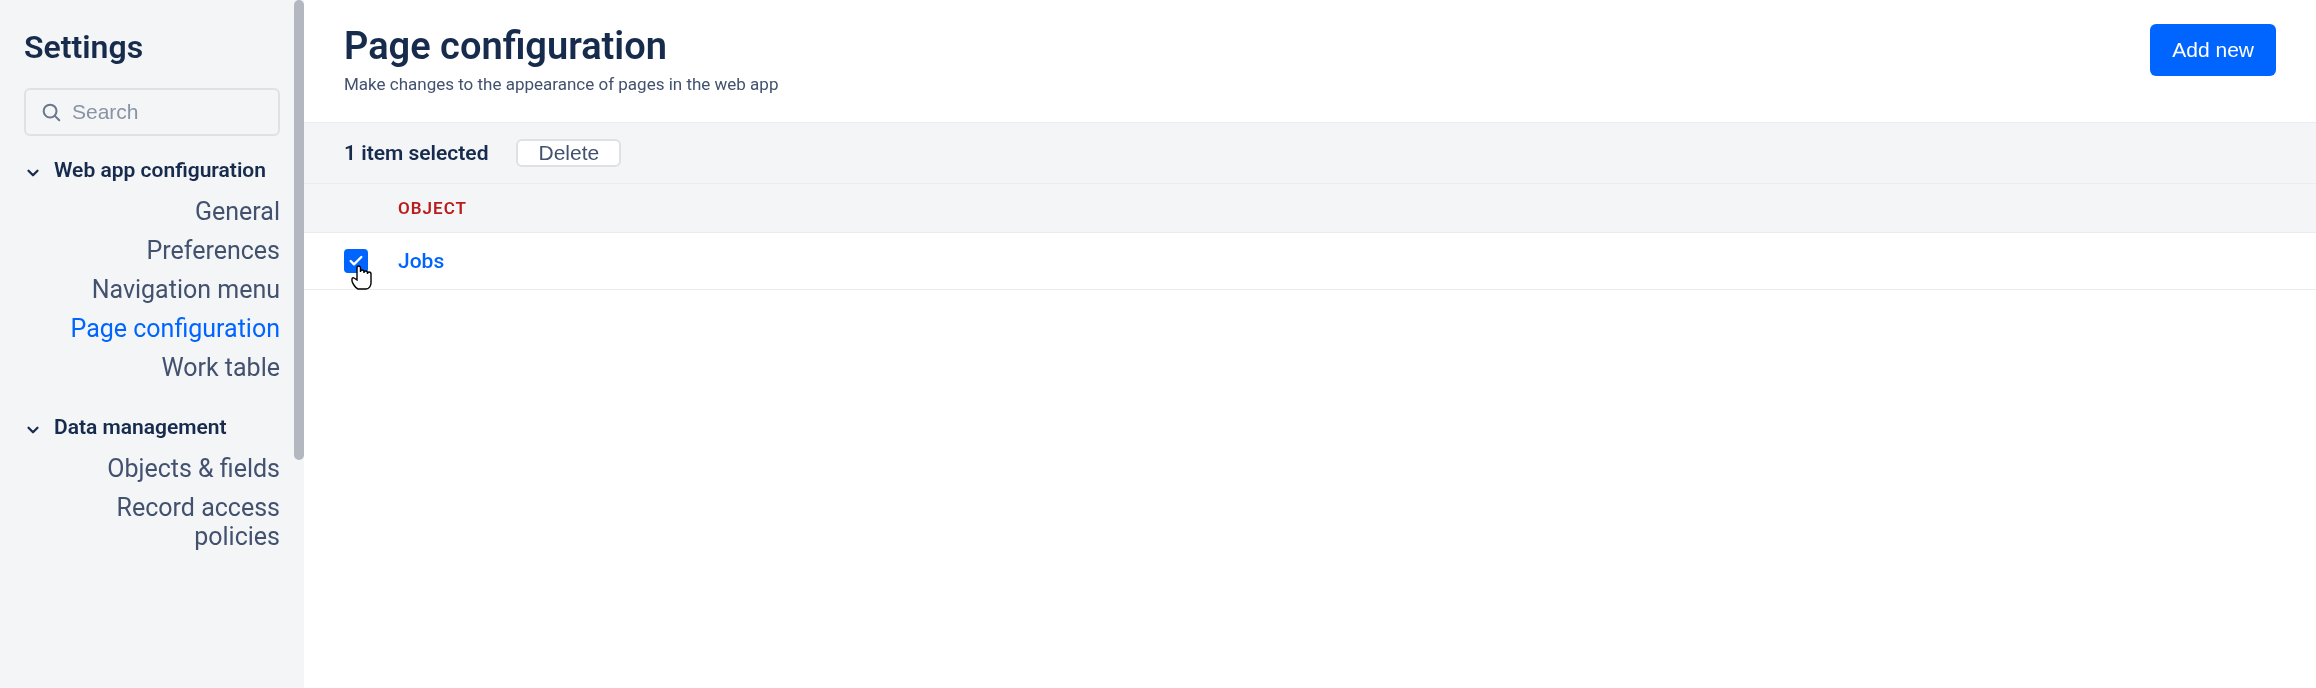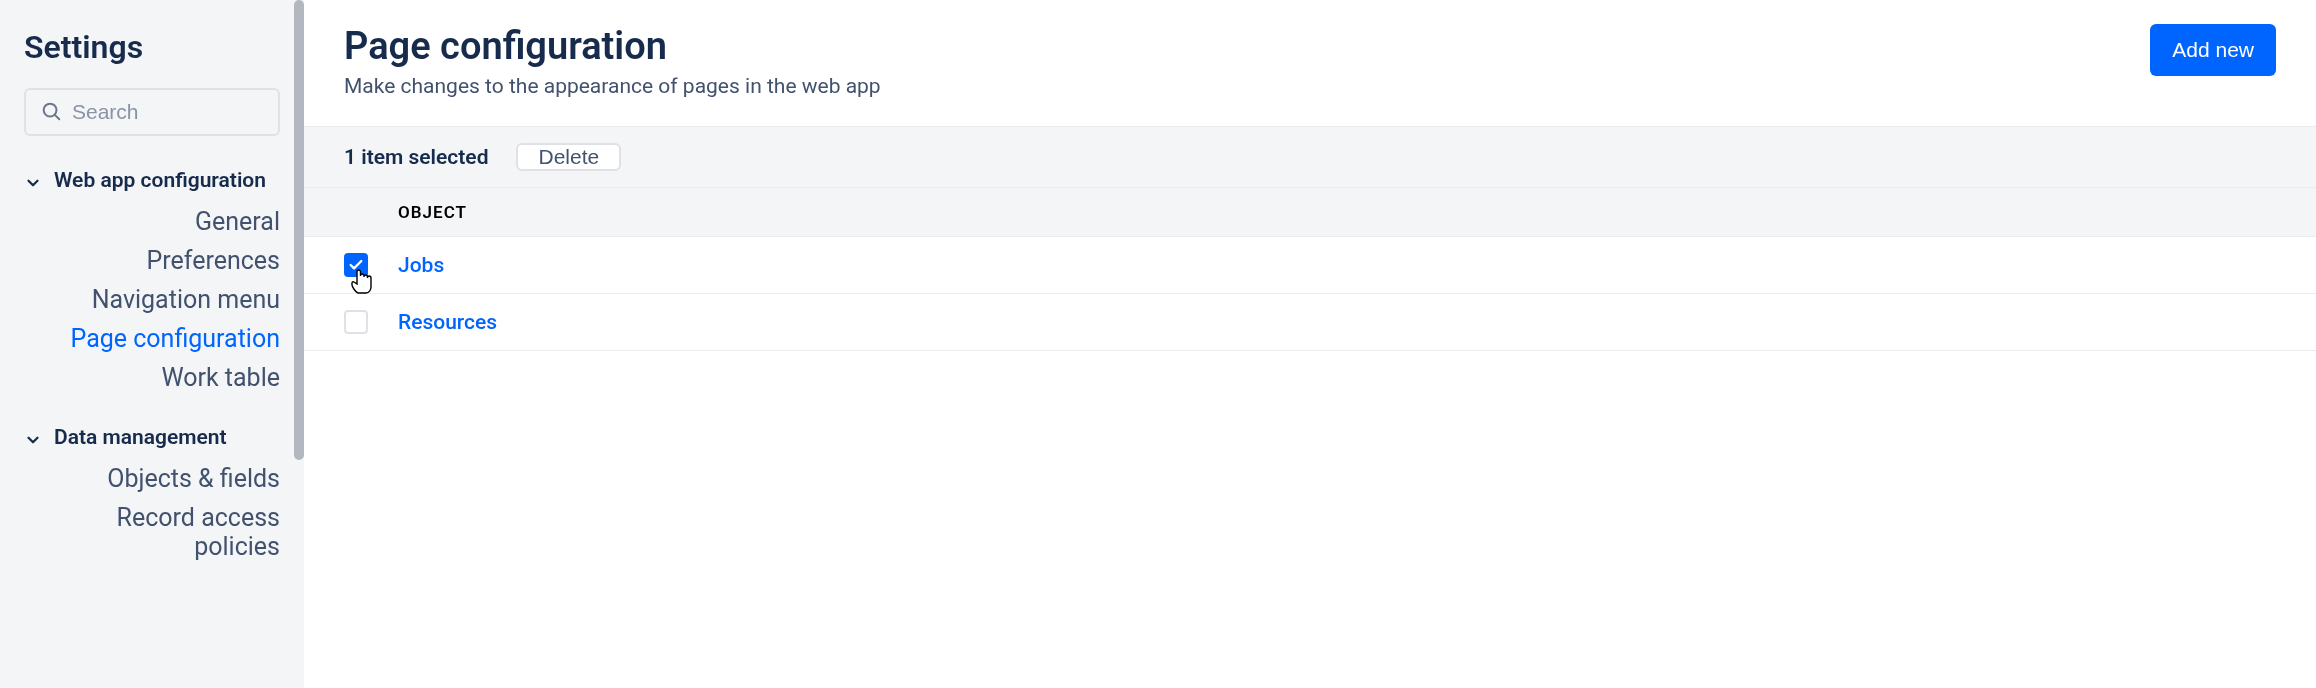--- a/index.html
+++ b/index.html
@@ -33,25 +33,26 @@
     border-radius: 5px;
   }
   .sidebar-title {
     font-size: 32px;
     font-weight: 600;
     color: #172b4d;
     margin-bottom: 22px;
   }
   .search-box {
     display: flex;
+    align-items: center;
     border: 2px solid #dfe1e6;
     border-radius: 6px;
     background: #f4f5f7;
     padding: 10px 14px;
-    margin-bottom: 32px;
+    margin-bottom: 22px;
   }
   .search-box svg { flex-shrink: 0; }
   .search-input {
     border: none;
     background: transparent;
     outline: none;
     font-size: 21px;
     color: #6b778c;
     margin-left: 10px;
     width: 100%;
@@ -99,21 +100,21 @@
     justify-content: space-between;
     padding: 24px 40px 28px 40px;
   }
   .page-title {
     font-size: 38px;
     font-weight: 600;
     color: #172b4d;
     margin-bottom: 6px;
   }
   .page-subtitle {
-    font-size: 21px;
+    font-size: 17px;
     color: #42526e;
   }
   .btn-primary {
     background: #0065ff;
     color: #fff;
     border: none;
     border-radius: 6px;
     padding: 14px 22px;
     font-size: 21px;
     font-weight: 500;
@@ -150,21 +151,21 @@
     border-bottom: 1px solid #ebecf0;
     display: flex;
     align-items: center;
     padding: 14px 40px;
   }
   .col-checkbox { width: 54px; flex-shrink: 0; }
   .col-object-header {
     font-size: 17px;
     font-weight: 600;
     letter-spacing: 0.06em;
-    color: #000000;
+    color: #b91c1c;
     text-transform: uppercase;
   }
 
   .table-row {
     display: flex;
     align-items: center;
     padding: 16px 40px;
     border-bottom: 1px solid #ebecf0;
     position: relative;
   }
@@ -264,21 +265,13 @@
           <polyline points="20 6 9 17 4 12"></polyline>
         </svg>
       </div>
     </div>
     <a class="row-link">Jobs</a>
     <svg class="cursor-overlay" style="left:46px; top:32px;" width="24" height="26" viewBox="0 0 24 26">
       <path d="M7 2 L7 15 L4 13 C3 12.4 2 13 2 14 L2 16 C2 17 5 23 8 24 L16 24 C19 24 21 21 21 18 L21 9 C21 8 20 7 19 7 C18 7 17.5 8 17.5 9 L17.5 8 C17.5 7 16.5 6 15.5 6 C14.5 6 14 7 14 8 L14 7 C14 6 13 5 12 5 C11 5 10.5 6 10.5 7 L10.5 3 C10.5 2 9.7 1 8.7 1 C7.7 1 7 2 7 2 Z" fill="#fff" stroke="#000" stroke-width="1.4"></path>
     </svg>
   </div>
 
-  <div class="table-row">
-    <div class="col-checkbox">
-      <div class="checkbox">
-        
-      </div>
-    </div>
-    <a class="row-link">Resources</a>
-  </div>
 </main>
 
 </body></html>

